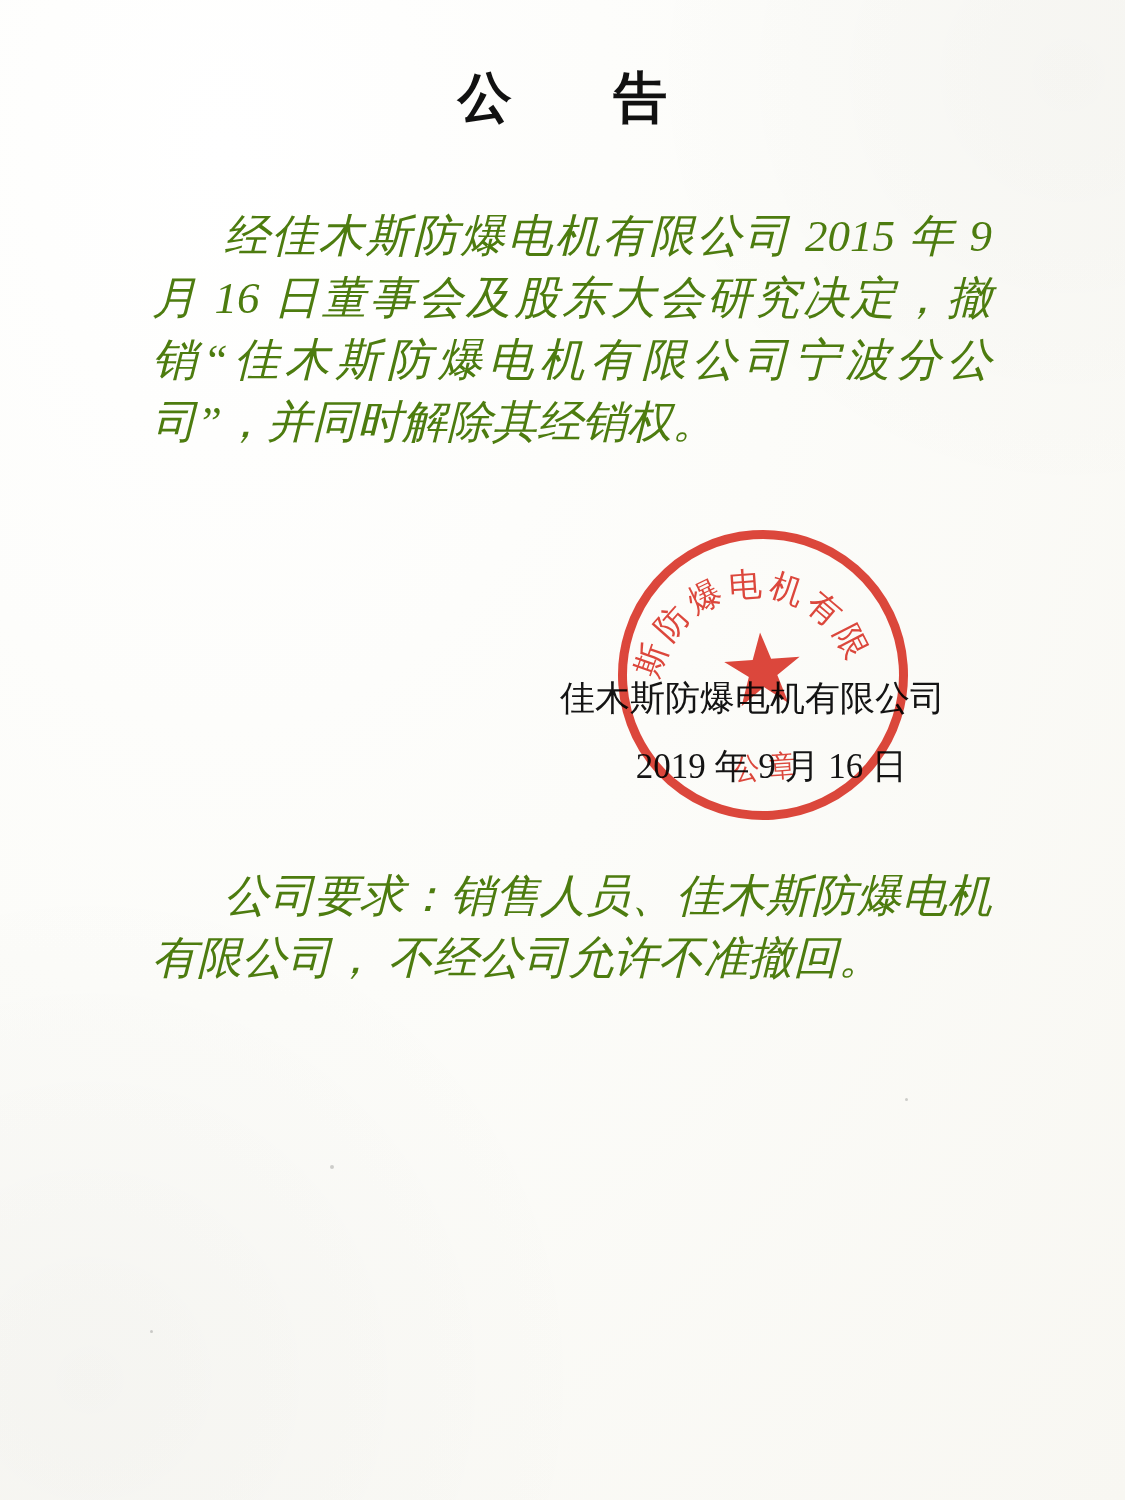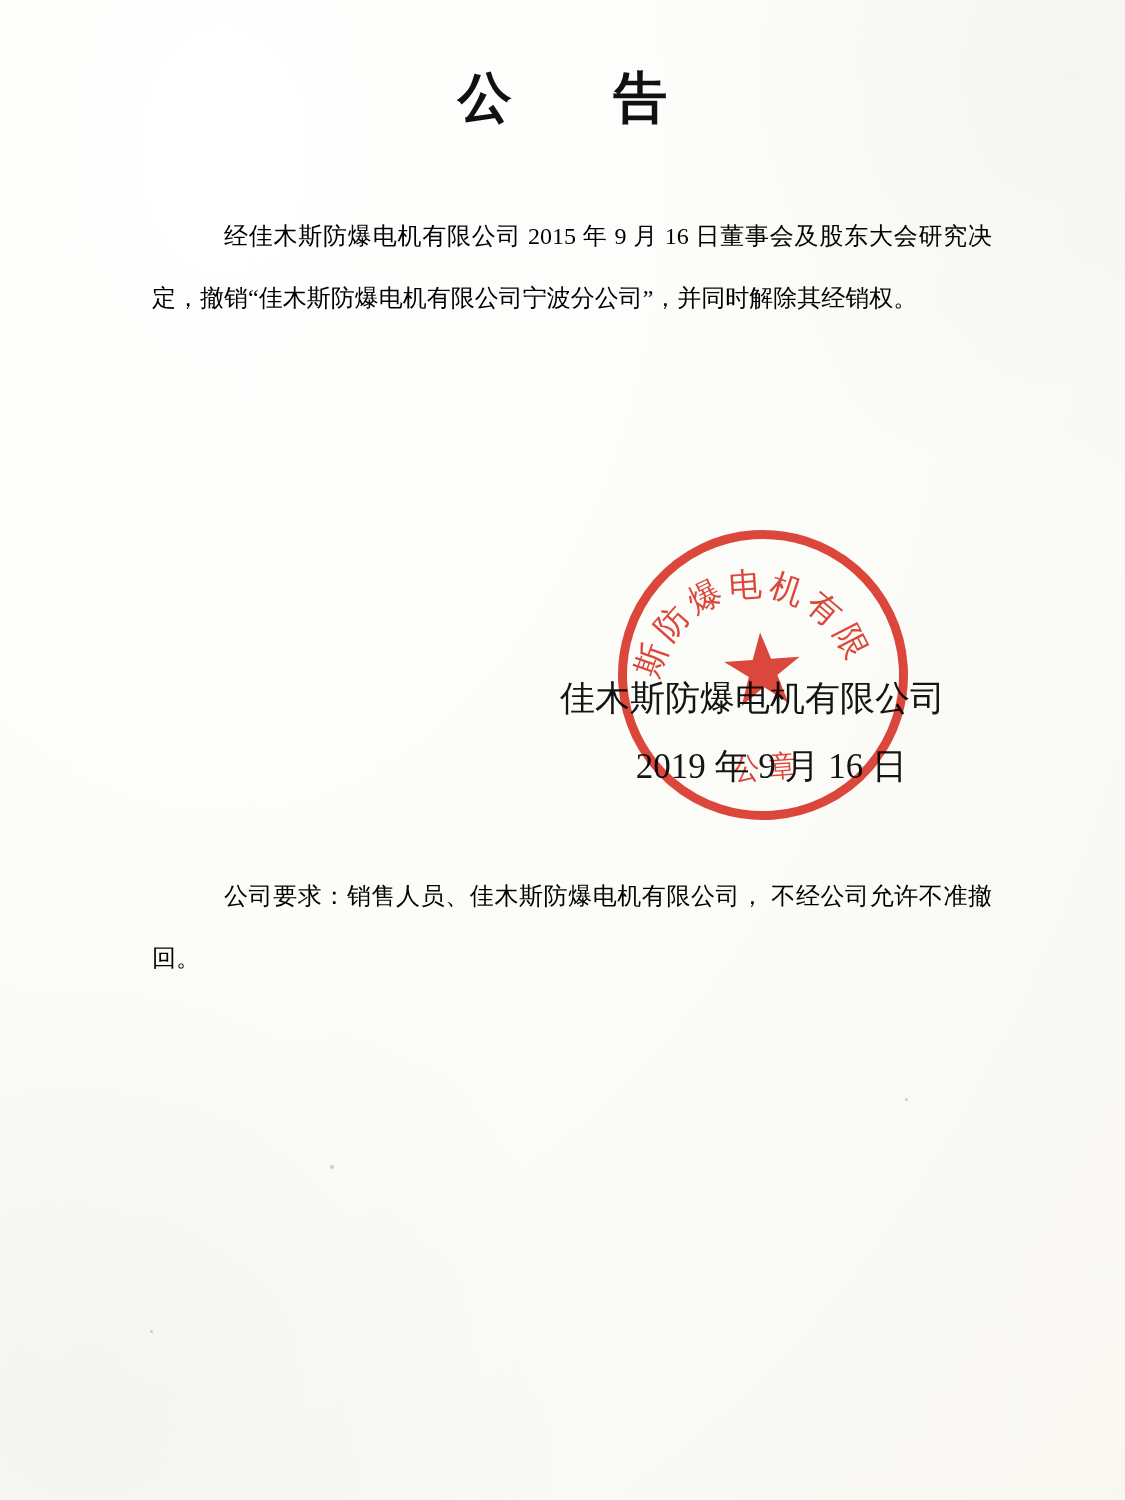--- a/index.html
+++ b/index.html
@@ -46,25 +46,26 @@
     font-weight: bold;
     letter-spacing: 44px;
     text-indent: 44px;
     font-family: "Liberation Serif", "DejaVu Serif", serif;
     color: #111;
   }
   .body-block {
     position: absolute;
     left: 152px;
     width: 840px;
-    font-size: 24px;
+    font-size: 45px;
     line-height: 62px;
     text-align: justify;
     text-justify: inter-ideograph;
-    color: #000000;
+    color: #4d7c0f;
+    font-style: italic;
   }
   #para-1 { top: 205px; }
   #para-2 { top: 400px; }
   #para-4 { top: 865px; }
   .indent {
     text-indent: 72px;
     display: block;
   }
   .signature-block {
     position: absolute;

